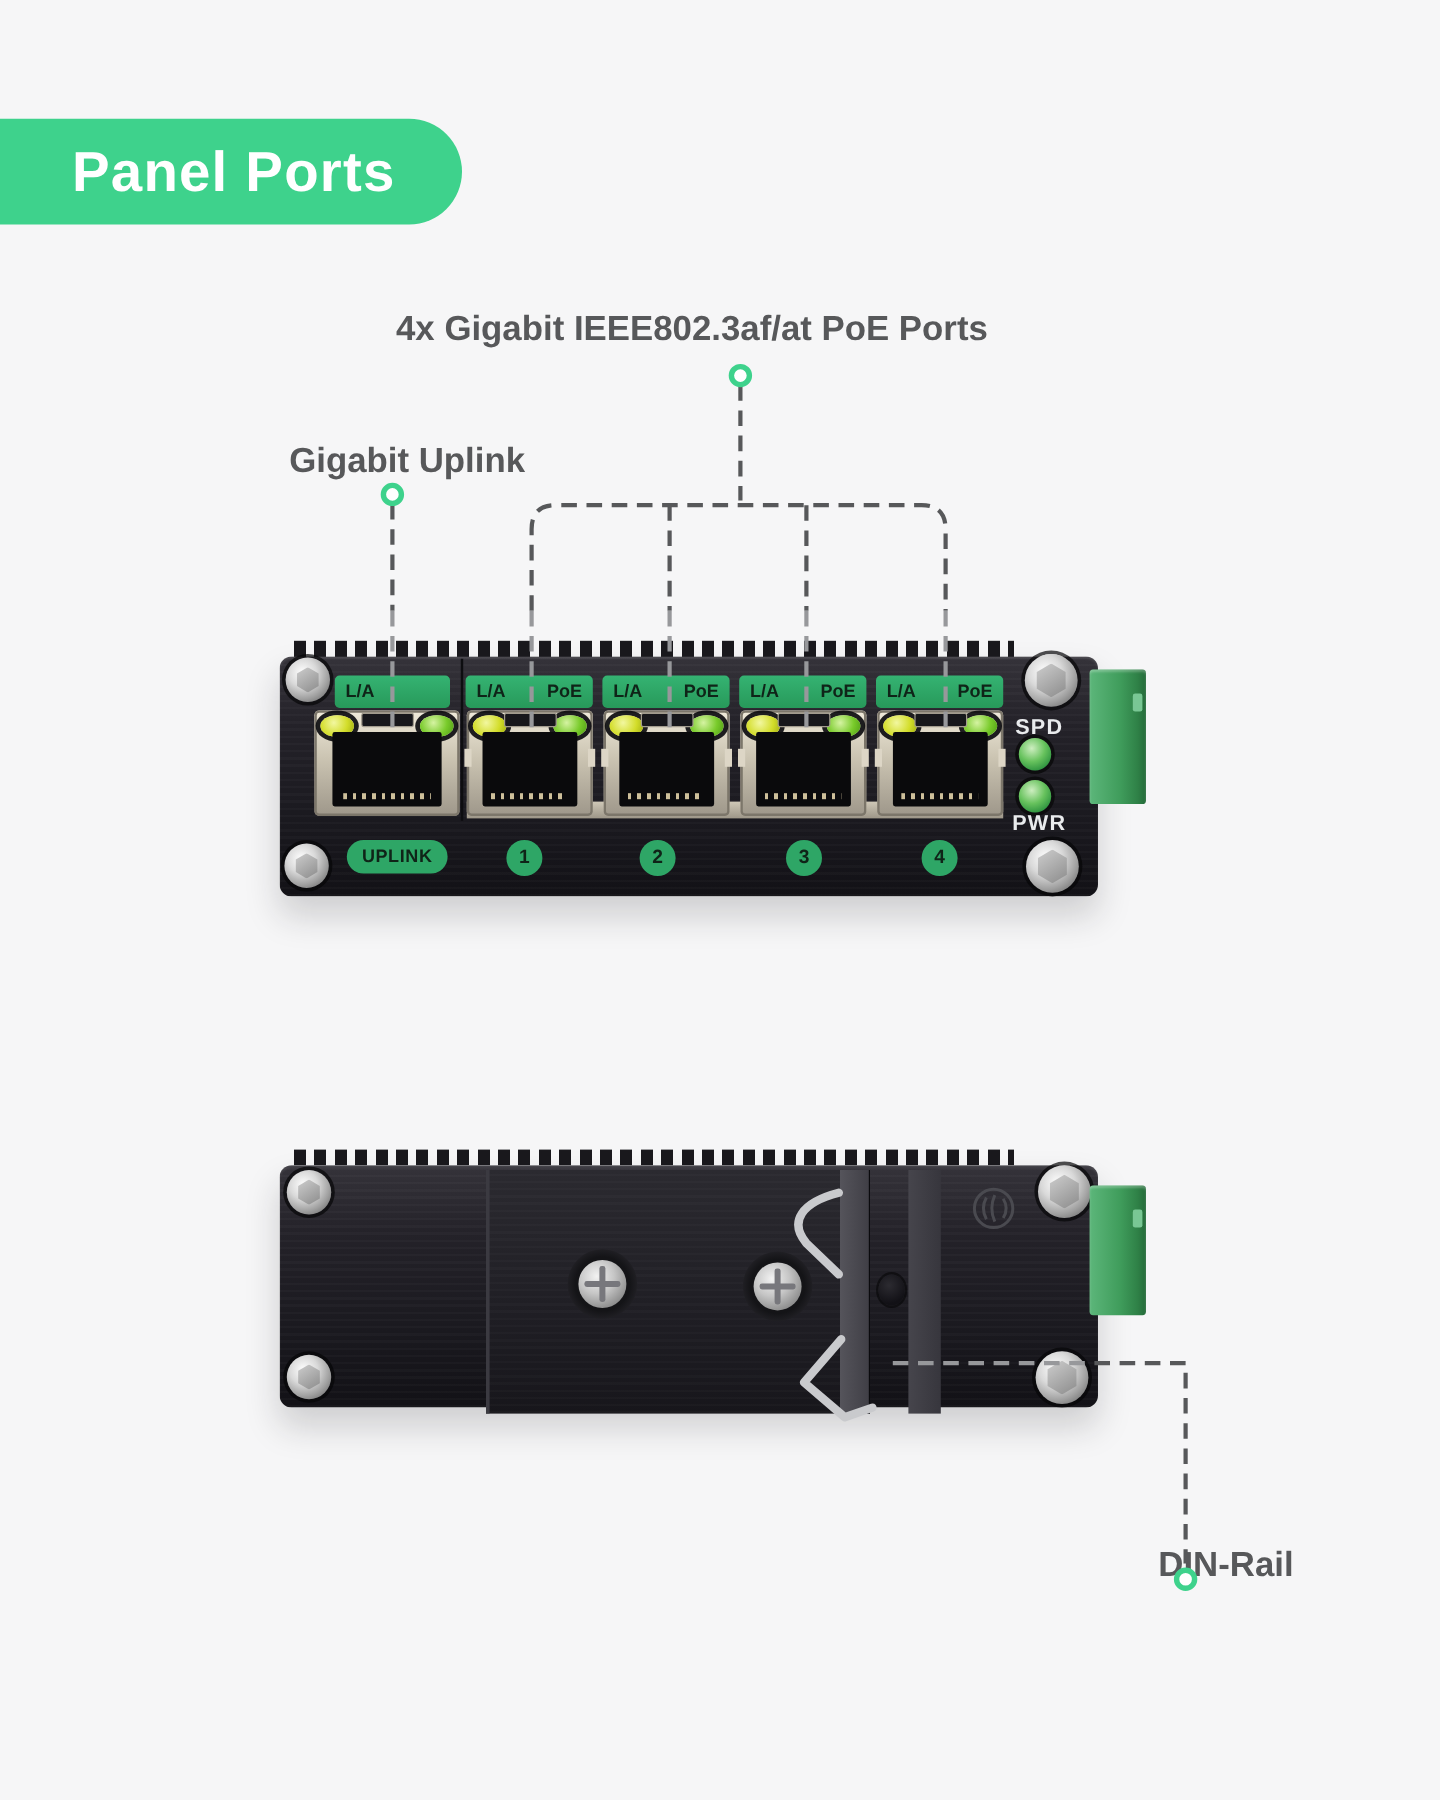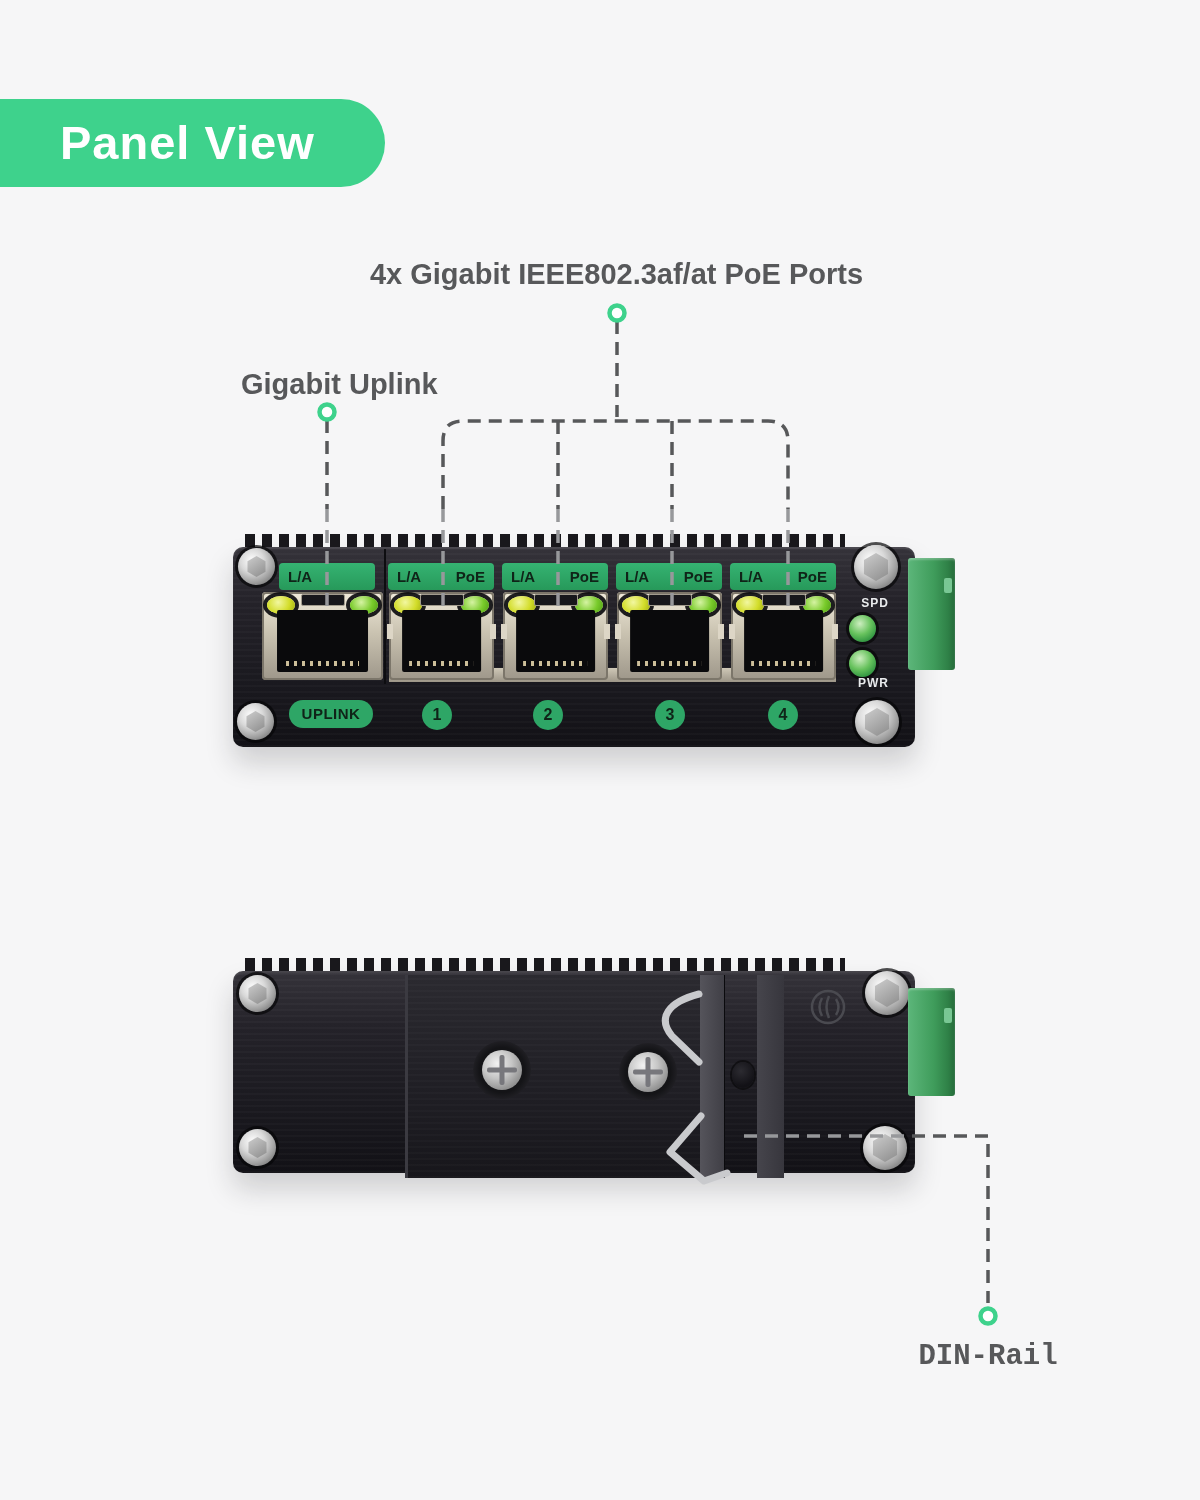--- a/index.html
+++ b/index.html
@@ -12,23 +12,23 @@
   .badge{
     position:absolute; left:0; top:99px; width:385px; height:88px;
     background:#3ed28c; border-radius:0 44px 44px 0;
   }
   .badge span{
     display:block; padding-left:60px; line-height:88px;
     font-size:47px; font-weight:bold; color:#ffffff; letter-spacing:1px;
   }
   
   .ann{ position:absolute; color:#57585a; font-size:29px; font-weight:600; }
-  .poe-ann{ left:330px; top:258px; width:573px; text-align:center; }
+  .poe-ann{ left:330px; top:258px; width:573px; text-align:left; }
   .uplink-ann{ left:241px; top:368px; }
-  .din-ann{ left:898px; top:1340px; width:180px; text-align:center;font-family:Liberation Mono, monospace; }
+  .din-ann{ left:898px; top:1288px; width:180px; text-align:right; }
   
   .viewpill{
     position:absolute; background:#3ed28c; color:#fff; font-weight:bold;
     text-align:center; border-radius:29px;
   }
   .viewpill.front{ left:468px; top:778px; width:232px; height:55px; font-size:33px; line-height:55px; }
   .viewpill.rear{ left:467px; top:1231px; width:231px; height:57px; font-size:33px; line-height:57px; }
   
   .switch{ position:absolute; width:682px; height:245px; }
   .switch.front{ left:233px; top:522px; }
@@ -93,22 +93,22 @@
     background:#2ea666; color:#0f2418; font-size:15px; font-weight:bold;
     text-align:center; line-height:28px; letter-spacing:0.5px;
   }
   .numc{
     position:absolute; top:178px; width:30px; height:30px; border-radius:50%;
     background:#2ea666; color:#0f2418; font-size:16px; font-weight:bold;
     text-align:center; line-height:30px;
   }
   
   .indlabel{
-    position:absolute; left:610px; width:46px; text-align:right;
-    color:#e9ebed; font-size:12px; font-weight:bold; letter-spacing:1px;
+    position:absolute; left:610px; width:46px; text-align:center;
+    color:#e9ebed; font-size:18px; font-weight:bold; letter-spacing:1px;
   }
   .indled{
     position:absolute; left:616px; width:27px; height:27px; border-radius:50%;
     background:radial-gradient(circle at 40% 32%, #cdeec0, #67c25d 45%, #2f9440 78%, #1f6b2d);
     box-shadow:0 0 0 3px rgba(10,10,12,0.85);
   }
   
   .hex{
     position:absolute; border-radius:50%;
     background:radial-gradient(circle at 38% 34%, #ffffff, #d9d9d9 35%, #a0a0a0 65%, #5f5f5f 95%);
@@ -157,21 +157,21 @@
   }
   
   .overlay{ position:absolute; left:0; top:0; pointer-events:none; }
 </style>
 </head>
 <body>
 
 <div class="canvas">
 
   <div class="badge">
-    <span>Panel View</span>
+    <span>Panel Ports</span>
   </div>
 
   <div class="ann poe-ann">4x Gigabit IEEE802.3af/at PoE Ports</div>
   <div class="ann uplink-ann">Gigabit Uplink</div>
   <div class="ann din-ann">DIN-Rail</div>
 
   <div class="switch front">
     <div class="fins"></div>
     <div class="chassis"></div>
     <div class="seam"></div>

